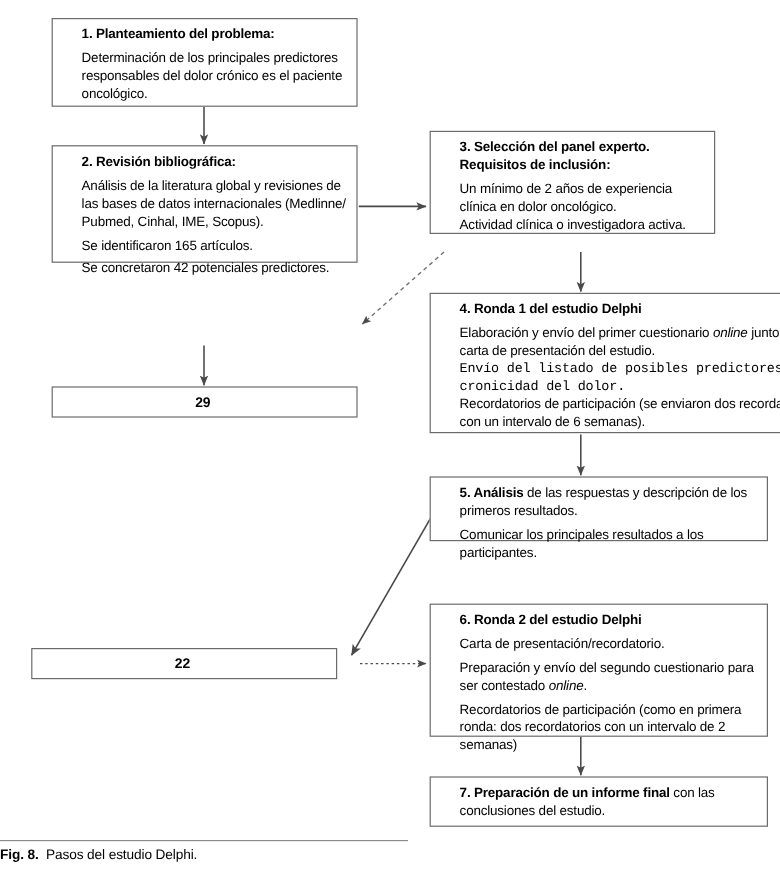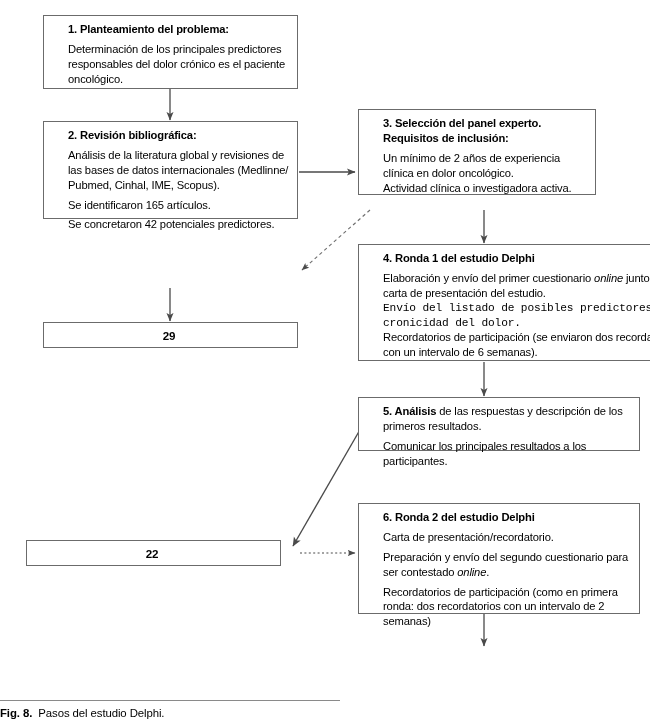--- a/index.html
+++ b/index.html
@@ -116,20 +116,23 @@
     <p>Comunicar los principales resultados a los participantes.</p>
   </div>
 
   <div class="box" style="left:358px;top:503px;width:282px;height:111px;">
     <p class="hdr">6.  Ronda 2 del estudio Delphi</p>
     <p>Carta de presentación/recordatorio.</p>
     <p><span>Preparación y envío del segundo cuestionario para ser contestado </span><span class="ital">online</span><span>.</span></p>
     <p>Recordatorios de participación (como en primera ronda: dos recordatorios con un intervalo de 2 semanas)</p>
   </div>
 
+  <div class="box" style="left:358px;top:647px;width:282px;height:42px;">
+    <p><span class="hdr">7.  Preparación de un informe final</span><span> con las conclusiones del estudio.</span></p>
+  </div>
 
 
   <div class="countbox" style="left:43px;top:322px;width:255px;height:26px;">
     <b>29</b>
   </div>
 
   <div class="countbox" style="left:26px;top:540px;width:255px;height:26px;">
     <b>22</b>
   </div>
 

